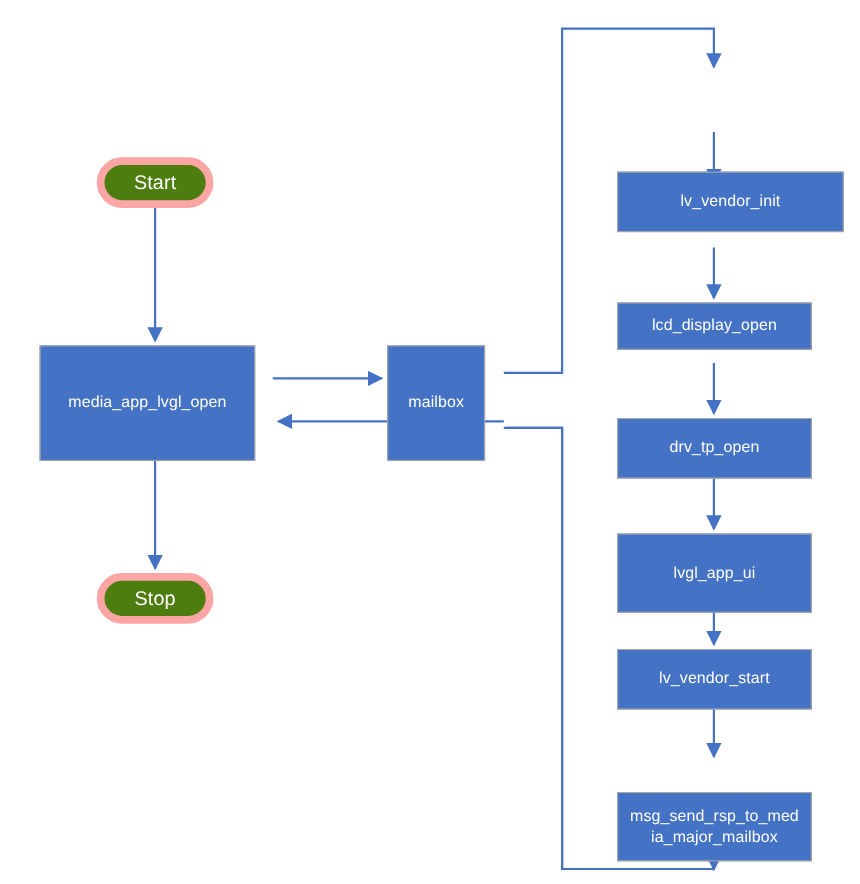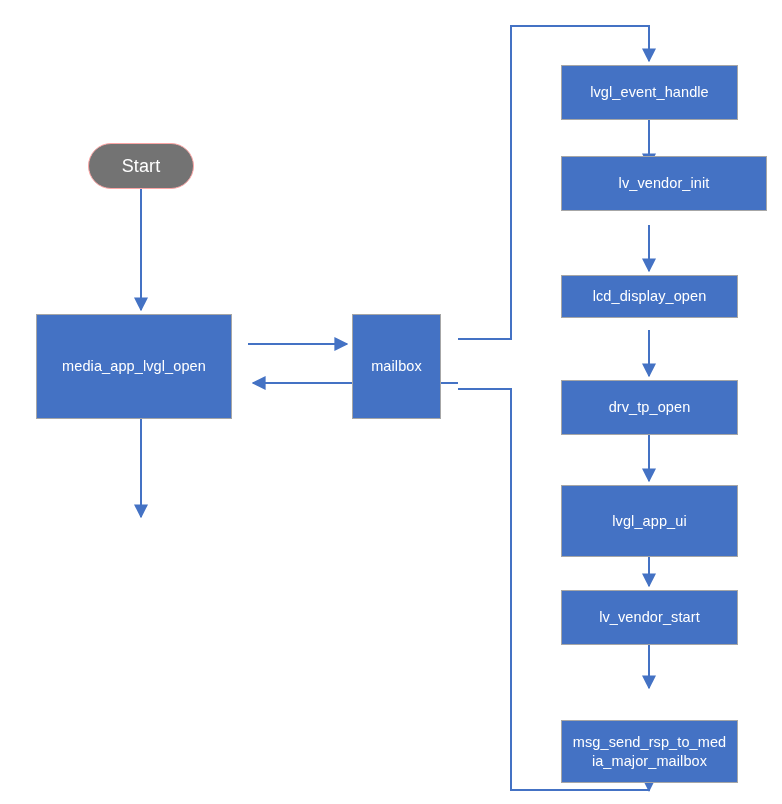--- a/index.html
+++ b/index.html
@@ -36,22 +36,22 @@
     color: #ffffff;
     background: #4472C4;
     border: 1px solid #A6A6A6;
     font-size: 14.5px;
     line-height: 1.25;
     letter-spacing: 0.1px;
     white-space: pre-line;
     z-index: 2;
   }
   .node.terminator {
-    background: #737373;
-    border: 1px solid #fca5a5;
+    background: #4d7c0f;
+    border: 7px solid #fca5a5;
     border-radius: 999px;
     font-size: 18px;
   }
   .node-label {
     display: block;
     padding: 0 4px;
   }
 </style>
 </head>
 <body>
@@ -88,28 +88,28 @@
   </svg>
 
   <div class="node terminator" style="left:88px; top:143px; width:106px; height:46px;">
     <span class="node-label">Start</span>
   </div>
 
   <div class="node" style="left:36px; top:314px; width:196px; height:105px;">
     <span class="node-label">media_app_lvgl_open</span>
   </div>
 
+  <div class="node terminator" style="left:88px; top:521px; width:106px; height:46px;">
+    <span class="node-label">Stop</span>
+  </div>
 
   <div class="node" style="left:352px; top:314px; width:89px; height:105px;">
     <span class="node-label">mailbox</span>
   </div>
 
-  <div class="node" style="left:561px; top:65px; width:177px; height:55px;">
-    <span class="node-label">lvgl_event_handle</span>
-  </div>
 
   <div class="node" style="left:561px; top:156px; width:206px; height:55px;">
     <span class="node-label">lv_vendor_init</span>
   </div>
 
   <div class="node" style="left:561px; top:275px; width:177px; height:43px;">
     <span class="node-label">lcd_display_open</span>
   </div>
 
   <div class="node" style="left:561px; top:380px; width:177px; height:55px;">

